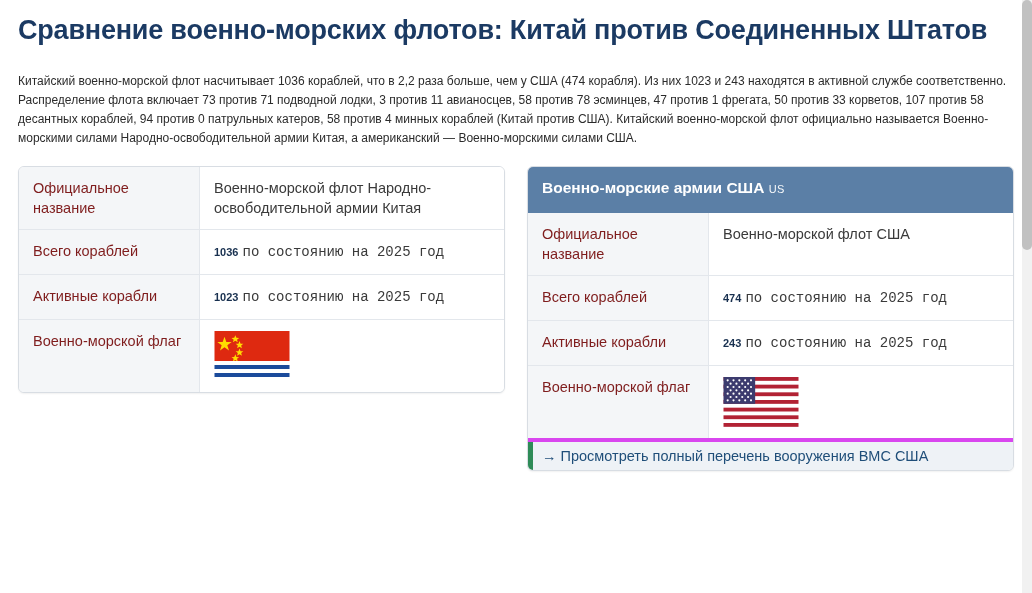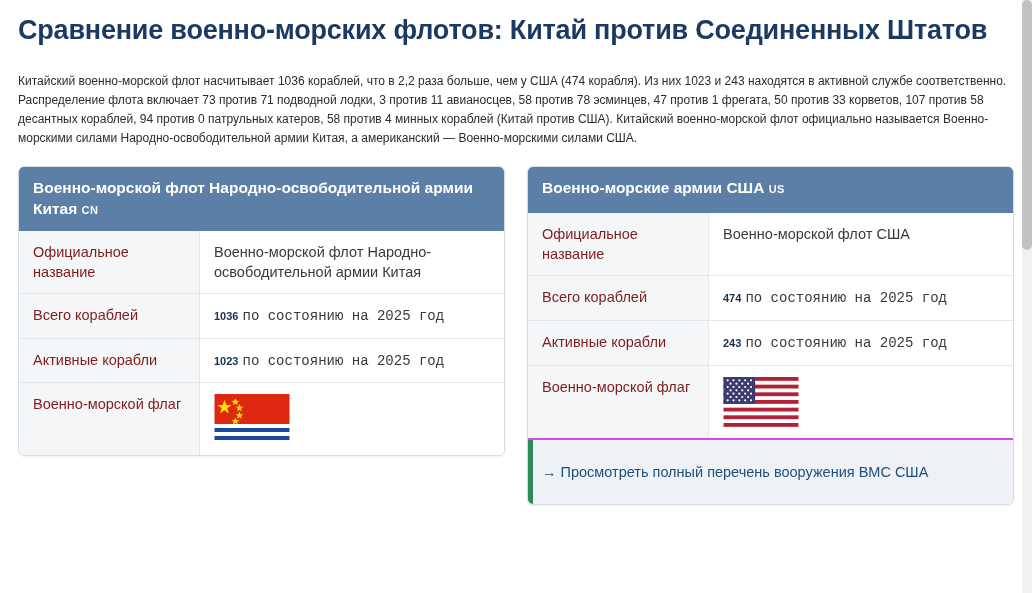--- a/index.html
+++ b/index.html
@@ -53,21 +53,21 @@
     background: #5b7fa6;
     color: #ffffff;
     font-size: 15.5px;
     font-weight: bold;
     padding: 11px 14px;
     line-height: 1.35;
     min-height: 24px;
   }
   .card-head .cc {
     font-size: 11px;
-    font-weight: bold;
+    font-weight: normal;
     letter-spacing: 0.5px;
     vertical-align: baseline;
     opacity: 0.95;
   }
   table.spec {
     width: 100%;
     border-collapse: collapse;
     table-layout: fixed;
   }
   table.spec tr {
@@ -95,22 +95,22 @@
   }
   .asof { font-size: 14px; color: #3a3a3a; font-family: Liberation Mono, monospace; }
   .flag-cell { padding: 18px 14px 24px 14px; }
   .flag {
     width: 76px;
     height: 50px;
     display: block;
   }
   .card-foot {
     background: #eef2f6;
-    border-top: 2px solid #d946ef;
-    padding: 24px 14px;
+    border-top: 4px solid #d946ef;
+    padding: 6px 14px;
     font-size: 14.5px;
     position: relative;
   }
   .card-foot .bar {
     position: absolute;
     left: 0; top: 0; bottom: 0;
     width: 5px;
     background: #2e8b57;
   }
   .card-foot a {
@@ -139,24 +139,20 @@
 
 <div class="page">
 
   <h1 class="title">Сравнение военно-морских флотов: Китай против Соединенных Штатов</h1>
 
   <p class="intro">Китайский военно-морской флот насчитывает 1036 кораблей, что в 2,2 раза больше, чем у США (474 корабля). Из них 1023 и 243 находятся в активной службе соответственно. Распределение флота включает 73 против 71 подводной лодки, 3 против 11 авианосцев, 58 против 78 эсминцев, 47 против 1 фрегата, 50 против 33 корветов, 107 против 58 десантных кораблей, 94 против 0 патрульных катеров, 58 против 4 минных кораблей (Китай против США). Китайский военно-морской флот официально называется Военно-морскими силами Народно-освободительной армии Китая, а американский — Военно-морскими силами США.</p>
 
   <div class="cards">
 
     <div class="card">
-      <div class="card-head">
-        <span>Военно-морской флот Народно-освободительной армии Китая</span>
-        <span class="cc">CN</span>
-      </div>
       <table class="spec">
         <tbody>
             <tr>
           <td class="label">Официальное название</td>
           <td class="value">Военно-морской флот Народно-освободительной армии Китая</td>
         </tr>
         <tr>
           <td class="label">Всего кораблей</td>
           <td class="value">
             <span class="big">1036</span>

